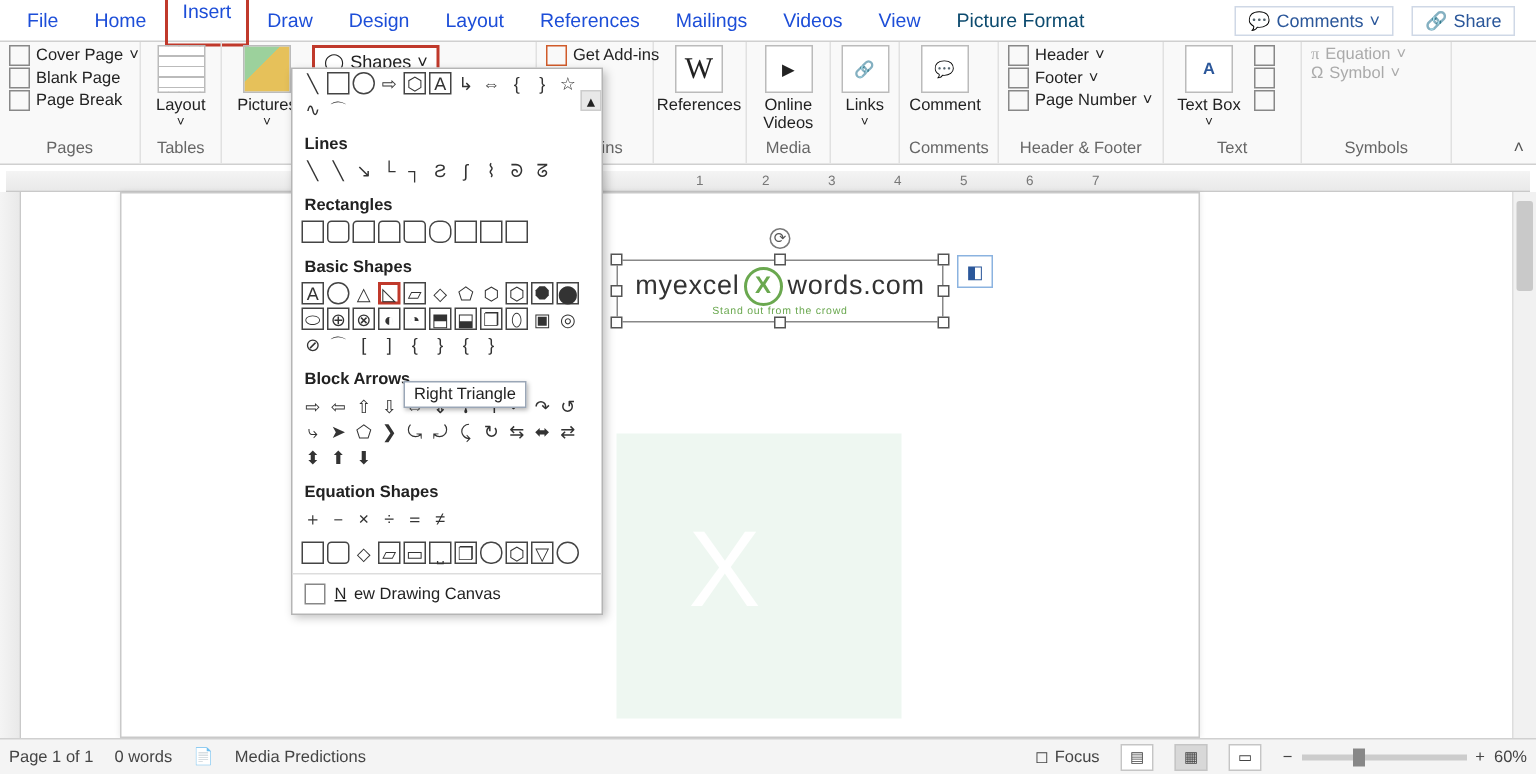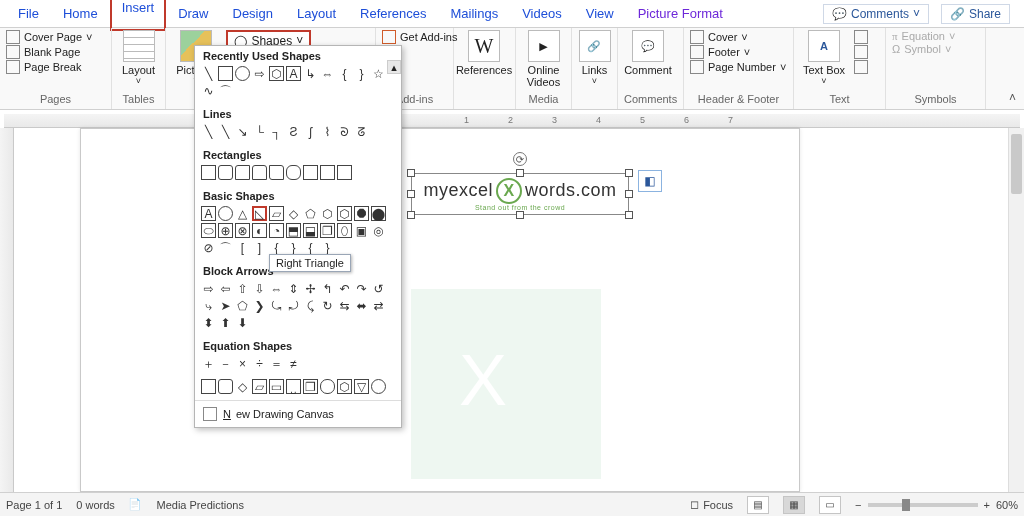--- a/index.html
+++ b/index.html
@@ -1,21 +1,21 @@
 <!DOCTYPE html>
 <html><head>
 <meta charset="utf-8">
 <style>
   * { box-sizing: border-box; margin: 0; padding: 0; font-family: "Segoe UI", Arial, sans-serif; }
   body { width: 1024px; height: 516px; background: #fff; overflow: hidden; position: relative; font-size: 12px; color: #222; }
 
   
   .tabs { display: flex; align-items: center; height: 28px; padding: 0 6px; border-bottom: 1px solid #d0d0d0; }
   .tab { padding: 4px 12px 4px; font-size: 13px; color: #1d4ed8; cursor: default; }
-  .tab.active { color: #6d28d9; }
+  .tab.active { color: #0c4a6e; }
   .tab.insert { border: 2px solid #c0392b; padding: 2px 10px 14px; }
   .tabs .spacer { flex: 1; }
   .title-right { display: flex; align-items: center; gap: 12px; padding-right: 8px; }
   .tbtn { border: 1px solid #cfd8e6; background: #fff; color: #2b579a; padding: 2px 8px; font-size: 12px; display: flex; align-items: center; gap: 4px; }
 
   
   .ribbon { display: flex; height: 82px; border-bottom: 1px solid #d0d0d0; background: #f9f9f9; }
   .group { border-right: 1px solid #e1e1e1; display: flex; flex-direction: column; justify-content: space-between; padding: 2px 6px 2px; }
   .group-body { display: flex; gap: 6px; align-items: flex-start; }
   .group-label { text-align: center; font-size: 11px; color: #666; padding-bottom: 2px; }
@@ -88,21 +88,21 @@
         <span>˅</span>
       </div>
     <div class="tbtn">
         <span>🔗</span>
         <span>Share</span>
       </div>
   </div>
 </div>
 
 <div class="ribbon">
-  <div class="group" style="width:112px">
+  <div class="group" style="width:94px">
     <div class="stacklist group-body" style="flex-direction:column">
       <div class="sitem">
           <span class="sq"></span>
           <span>Cover Page</span> 
           <span>˅</span>
         </div>
       <div class="sitem">
           <span class="sq"></span>
           <span>Blank Page</span>
         </div>
@@ -195,21 +195,21 @@
           <span>Comment</span>
         </div>
       </div>
     <div class="group-label">Comments</div>
   </div>
 
   <div class="group" style="width:110px">
     <div class="stacklist group-body" style="flex-direction:column">
       <div class="sitem">
           <span class="sq"></span>
-          <span>Cover</span> 
+          <span>Header</span> 
           <span>˅</span>
         </div>
       <div class="sitem">
           <span class="sq"></span>
           <span>Footer</span> 
           <span>˅</span>
         </div>
       <div class="sitem">
           <span class="sq"></span>
           <span>Page Number</span> 
@@ -251,21 +251,20 @@
     <div class="group-label">Symbols</div>
   </div>
 
   <div style="flex:1;display:flex;align-items:flex-end;justify-content:flex-end;padding:4px 8px">
       <span style="color:#555">˄</span>
     </div>
 </div>
 
 <div class="dropdown">
   <div class="dd-scroll">▴</div>
-  <div class="dd-section-title">Recently Used Shapes</div>
   <div class="dd-grid">
     <div class="shp noborder">╲</div>
     <div class="shp"></div>
     <div class="shp" style="border-radius:50%"></div>
     <div class="shp noborder">⇨</div>
     <div class="shp">⬡</div>
     <div class="shp">A</div>
     <div class="shp noborder">↳</div>
     <div class="shp noborder">⇔</div>
     <div class="shp noborder">{</div>

